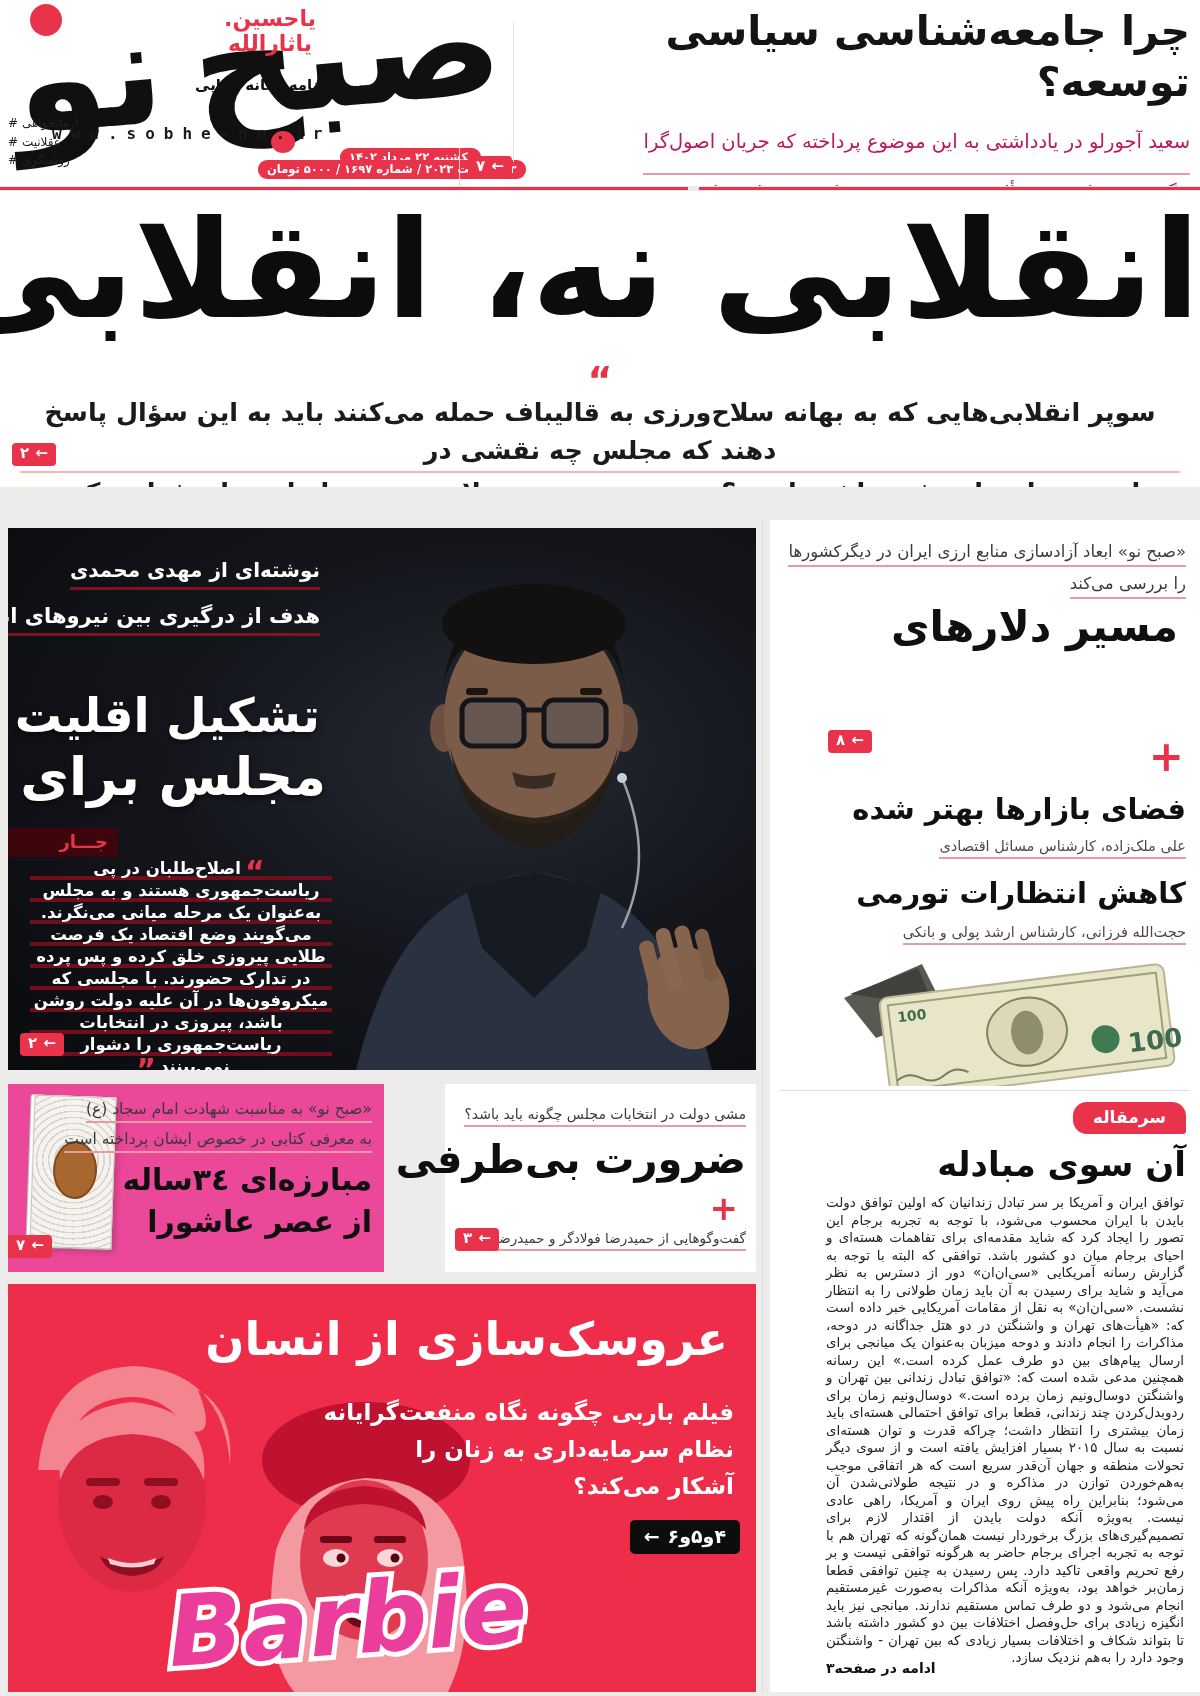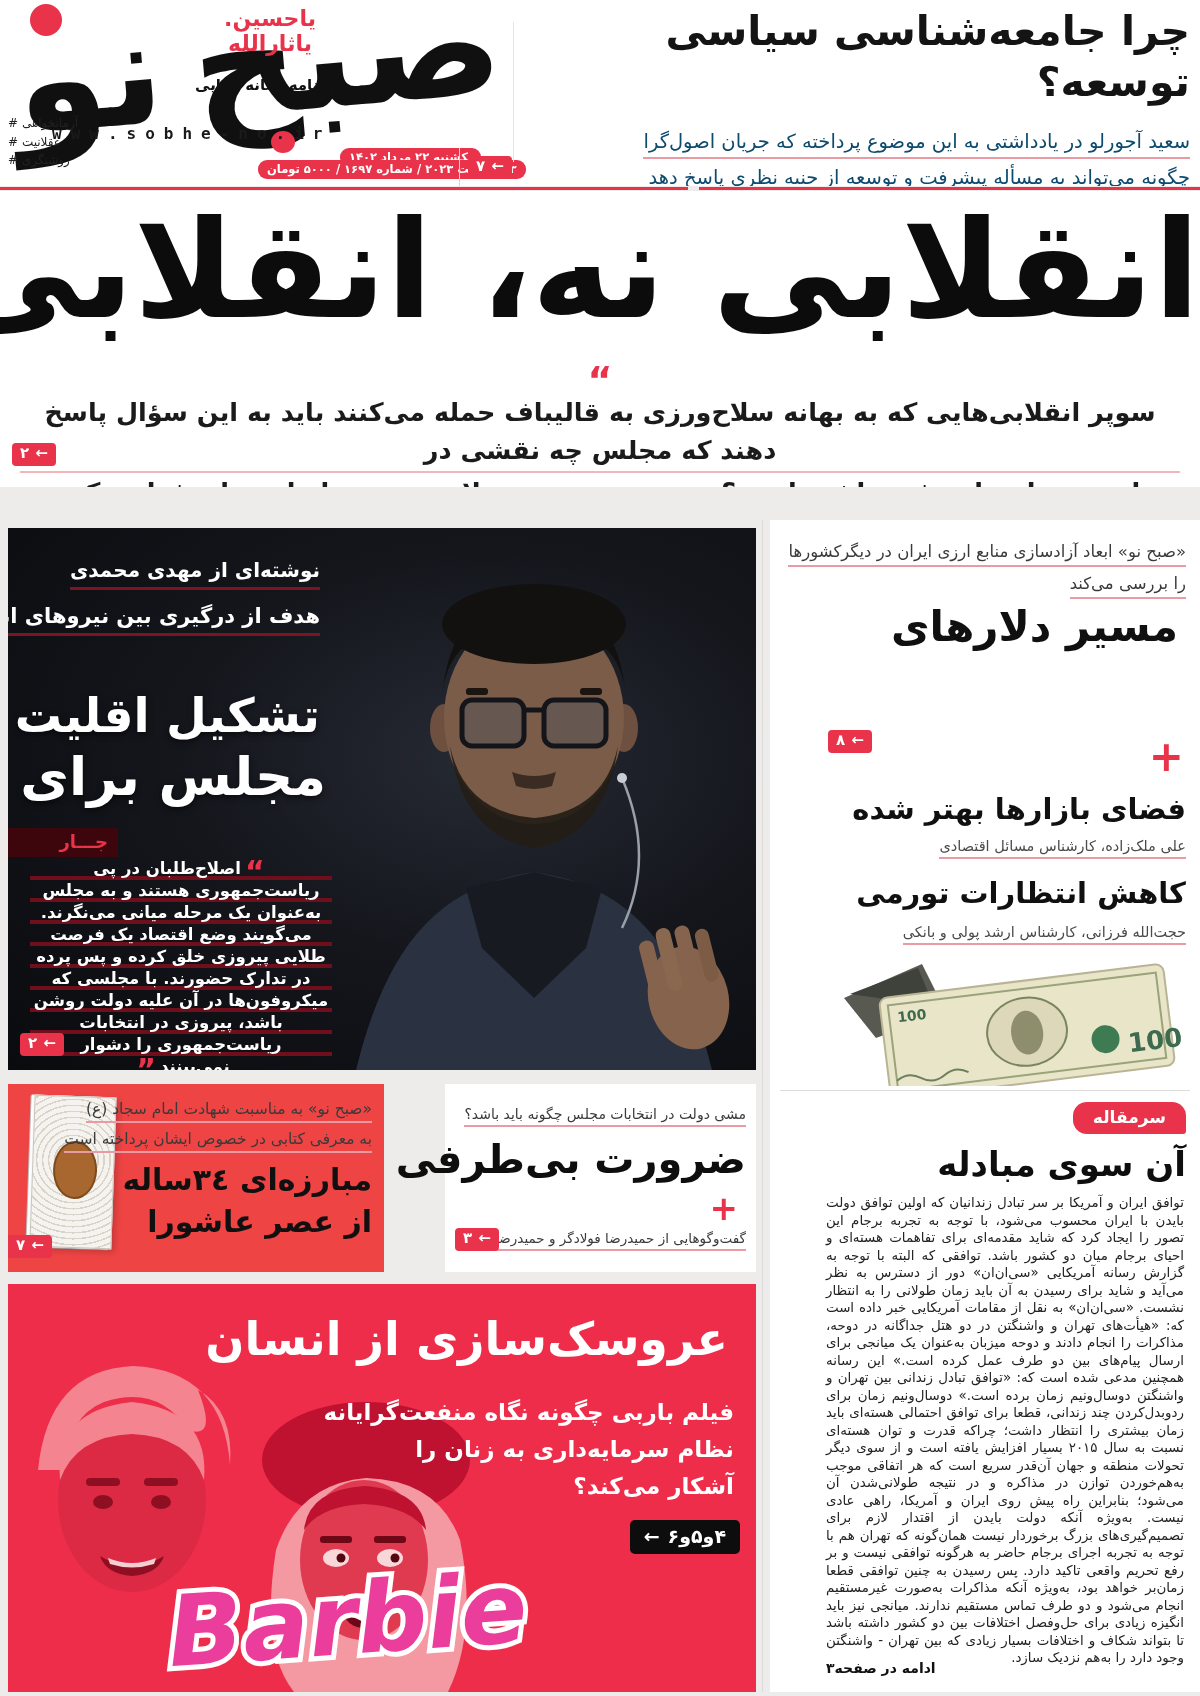--- a/index.html
+++ b/index.html
@@ -16,21 +16,21 @@
   .tagline{position:absolute;left:180px;top:76px;width:180px;text-align:center;color:#111;font-weight:bold;font-size:15px;}
   .url{position:absolute;left:52px;top:124px;font-family:"DejaVu Sans Mono",monospace;font-size:16px;font-weight:bold;letter-spacing:9px;color:#1a1a1a;}
   .hashtags{position:absolute;left:8px;top:114px;width:90px;font-size:12px;color:#222;line-height:1.55;direction:ltr;text-align:left;}
   .pill{position:absolute;background:#e8334a;color:#fff;font-weight:bold;font-size:11.5px;border-radius:9px;padding:2px 9px 3px;direction:rtl;white-space:nowrap;}
   .pill1{left:340px;top:148px;}
   .pill2{left:258px;top:160px;}
   .mh-div{position:absolute;left:459px;top:148px;width:1px;height:38px;background:#d8d5d5;}
   .logo-col-div{position:absolute;left:513px;top:22px;width:1px;height:140px;background:#e7e4e4;}
   .top-article{position:absolute;left:545px;top:4px;width:645px;direction:rtl;text-align:right;}
   .top-article h2{margin:2px 0 14px;font-size:41px;line-height:1.25;color:#141414;letter-spacing:-1px;}
-  .dekline{display:inline-block;font-size:19.5px;color:#0c4a6e;border-bottom:2px solid #e99aa2;padding-bottom:4px;margin-top:7px;}
+  .dekline{display:inline-block;font-size:19.5px;color:#be185d;border-bottom:2px solid #e99aa2;padding-bottom:20px;margin-top:7px;}
 
   
   .pgb{position:absolute;display:inline-flex;align-items:center;gap:6px;background:#e8334a;color:#fff;font-weight:bold;font-size:15px;line-height:1;padding:3px 8px 5px;border-radius:4px;}
   .pgb .ar{font-size:15px;}
 
   .red-rule-l{position:absolute;top:187px;left:0;width:688px;height:3px;background:#e8334a;}
   .red-rule-r{position:absolute;top:187px;left:699px;width:501px;height:3px;background:#e8334a;}
 
   
   .lead{position:absolute;top:191px;left:0;width:1200px;height:296px;background:#fff;overflow:hidden;}
@@ -60,21 +60,21 @@
   .rc-sub{position:absolute;right:14px;direction:rtl;white-space:nowrap;font-weight:bold;color:#101010;font-size:29px;letter-spacing:-0.5px;}
   .rc-by{position:absolute;right:14px;direction:rtl;white-space:nowrap;font-size:14.5px;color:#4a4a4a;border-bottom:2px solid #e99aa2;padding-bottom:3px;}
   .plus{position:absolute;color:#e8334a;font-weight:bold;}
   .hr{position:absolute;height:1px;background:#ddd;}
   .ed-badge{position:absolute;right:14px;background:#e8334a;color:#fff;font-weight:bold;font-size:17px;direction:rtl;padding:5px 20px 7px;border-radius:14px 14px 3px 14px;}
   .ed-title{position:absolute;right:14px;direction:rtl;font-weight:bold;font-size:34px;color:#0e0e0e;}
   .ed-body{position:absolute;left:56px;right:16px;top:674px;direction:rtl;text-align:justify;font-size:13.4px;line-height:17.5px;color:#222;}
   .ed-cont{position:absolute;left:56px;top:1140px;direction:rtl;font-weight:bold;font-size:14px;color:#111;}
 
   
-  .book{position:absolute;top:1084px;left:8px;width:376px;height:188px;background:#ef4444;}
+  .book{position:absolute;top:1084px;left:8px;width:376px;height:188px;background:#ec4899;}
   .bk-kick{position:absolute;right:12px;direction:rtl;white-space:nowrap;font-size:15.5px;color:#3a3a3a;border-bottom:2px solid #e99aa2;padding-bottom:3px;}
   .bk-h{position:absolute;right:12px;direction:rtl;white-space:nowrap;font-weight:bold;font-size:30px;color:#101010;}
   .cover{position:absolute;left:24px;top:12px;width:80px;height:150px;background:#f5f3ef;border:1px solid #c9c5bd;box-shadow:3px 3px 6px rgba(0,0,0,.18),-3px 0 0 #fff,-4px 1px 0 #bbb;transform:rotate(2deg);background-image:repeating-radial-gradient(circle at 50% 42%,#d9d3c8 0 1.5px,transparent 1.5px 6px);}
   .cover::after{content:"";position:absolute;left:20px;top:44px;width:40px;height:54px;border-radius:50%;background:#a8672e;border:2px solid #7d4a1e;}
   .neutral{position:absolute;top:1084px;left:445px;width:311px;height:188px;background:#fff;text-align:right;}
   .nt-kick{position:absolute;right:10px;top:22px;direction:rtl;white-space:nowrap;font-size:14px;color:#3a3a3a;border-bottom:2px solid #e99aa2;padding-bottom:3px;}
   .nt-h{position:absolute;right:10px;top:52px;direction:rtl;white-space:nowrap;font-weight:bold;font-size:40px;color:#0e0e0e;}
   .nt-foot{position:absolute;right:10px;top:146px;direction:rtl;white-space:nowrap;font-size:13.5px;color:#3a3a3a;border-bottom:2px solid #e99aa2;padding-bottom:3px;}
 
   

